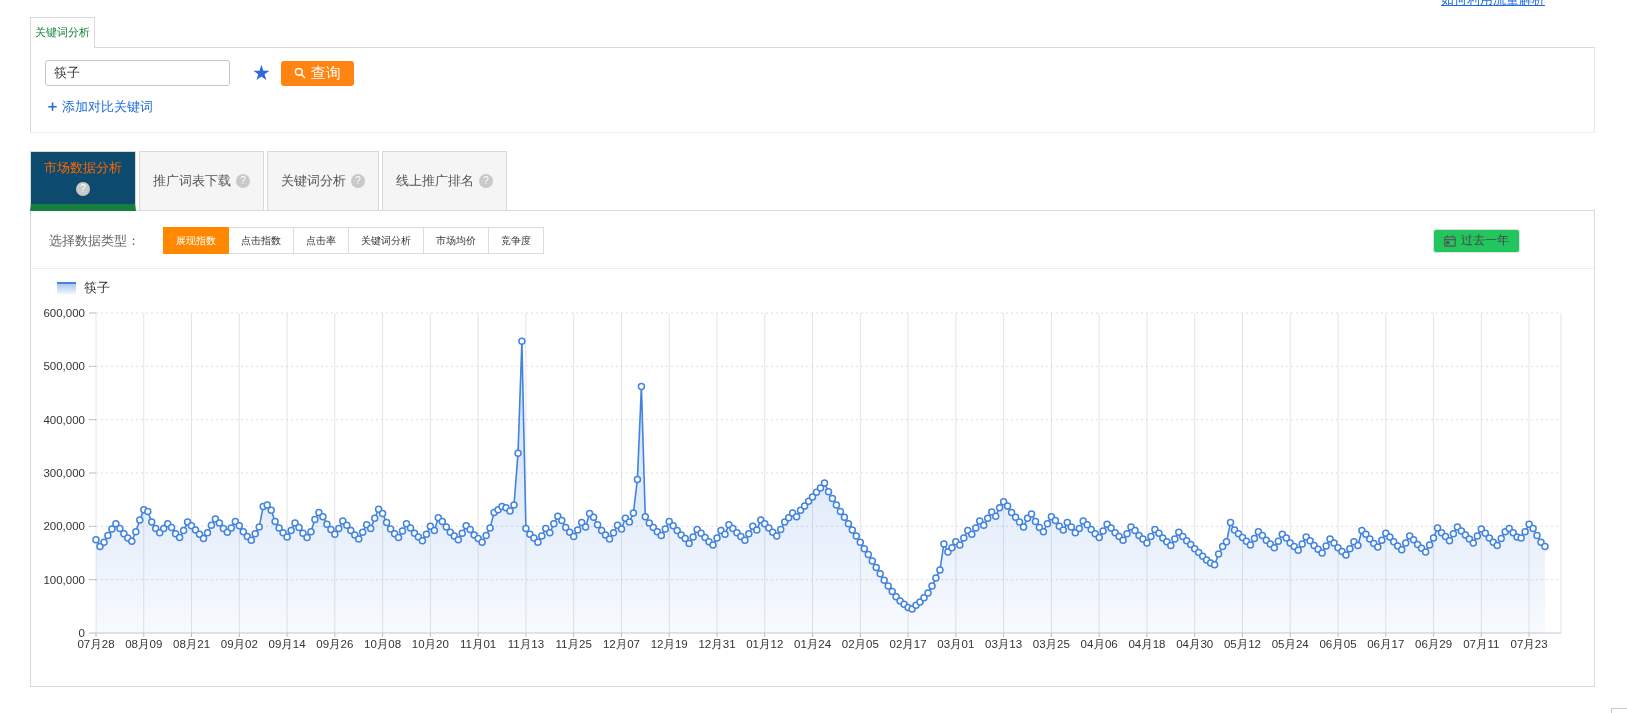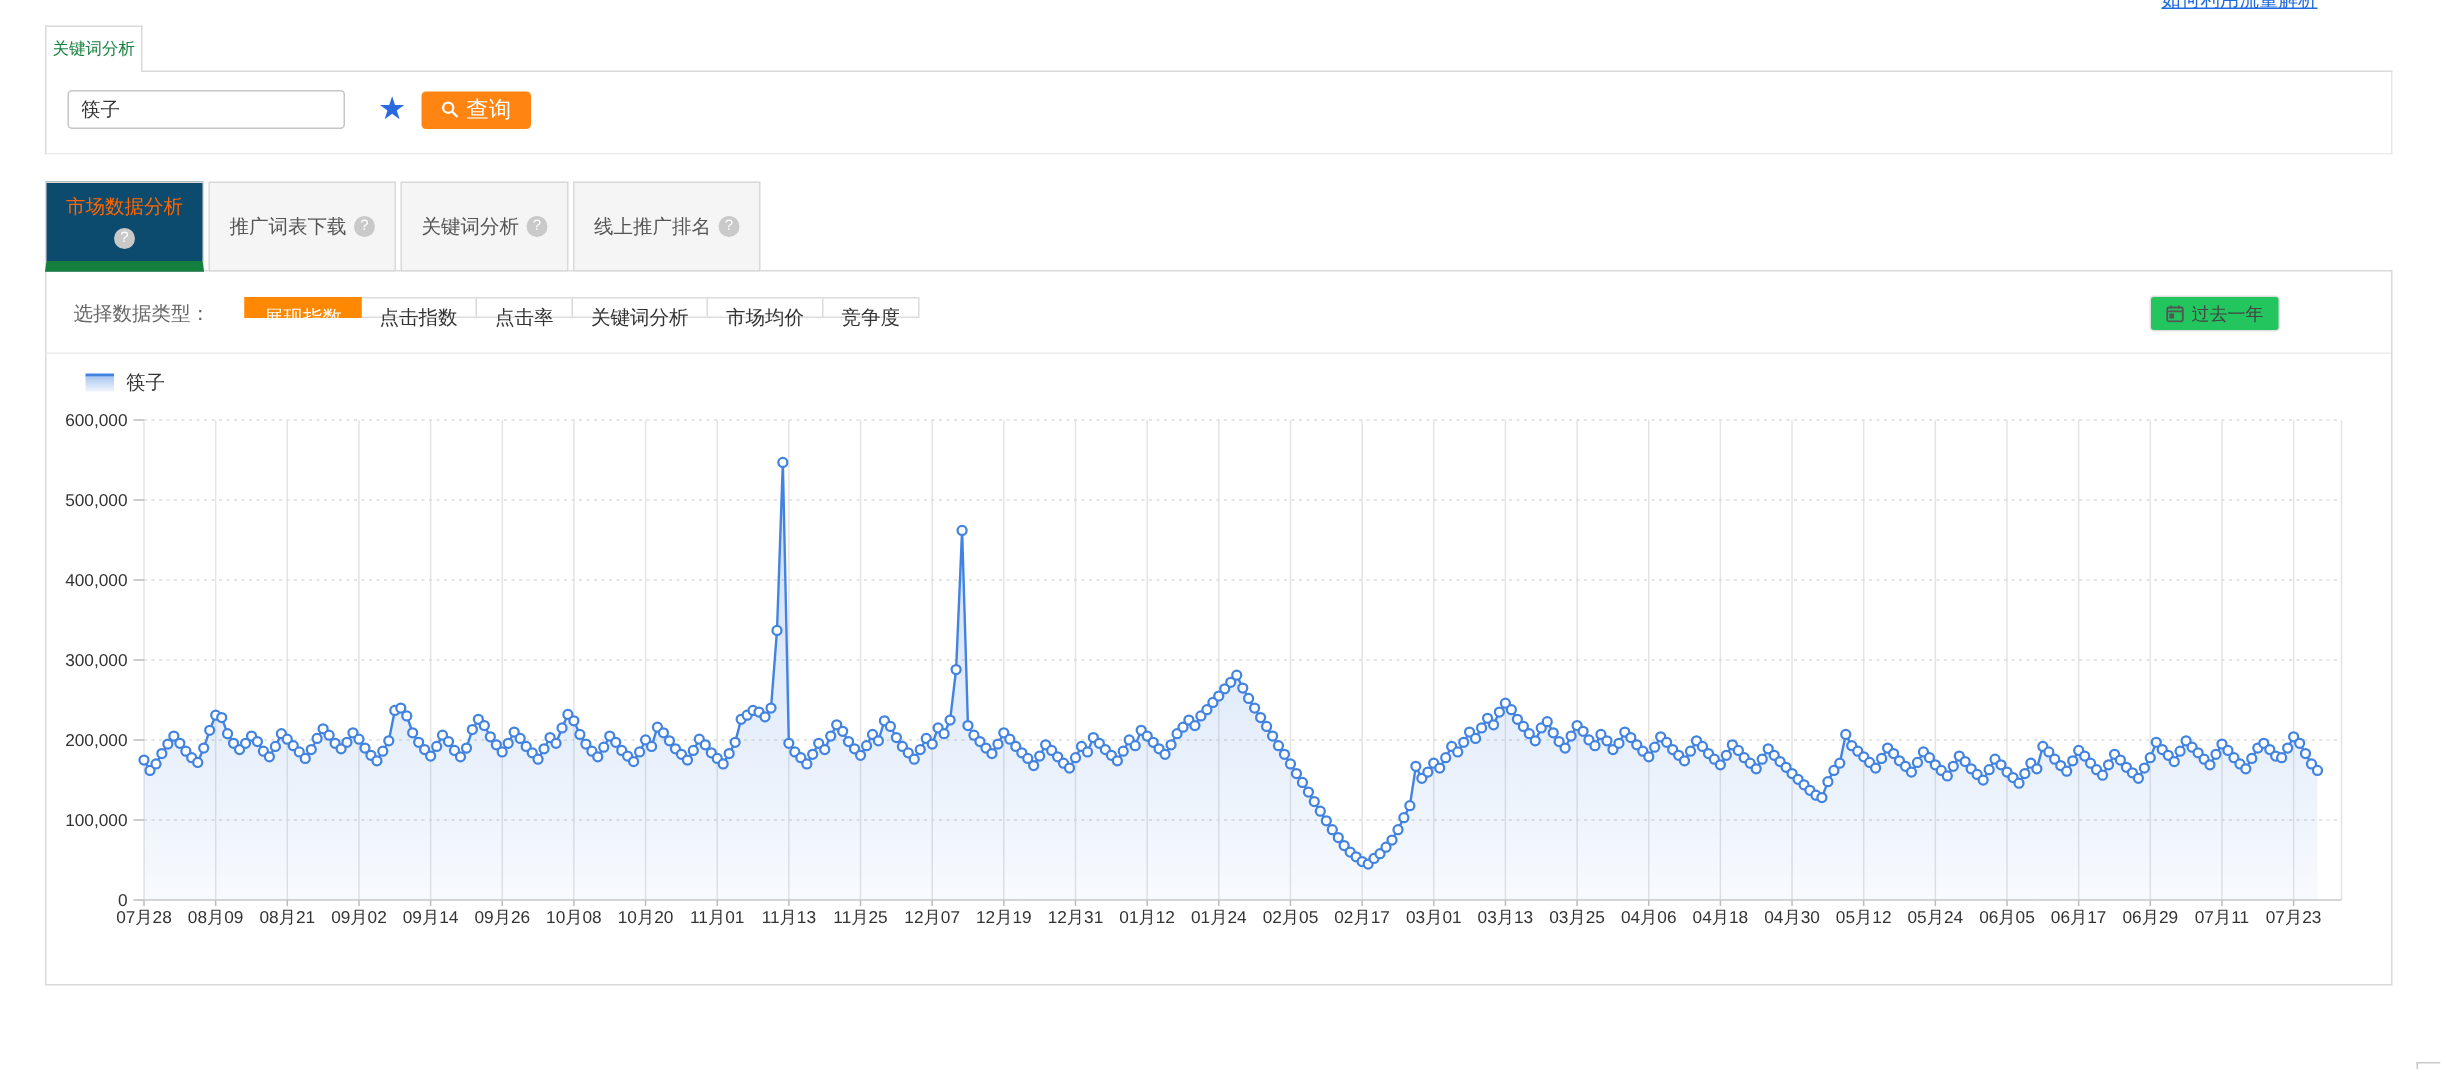--- a/index.html
+++ b/index.html
@@ -38,21 +38,21 @@
     font-size:13px; color:#555; cursor:pointer; }
   .tab2.active { background:#0c4a6e; color:#ff6600; border-bottom:7px solid #15803d;flex-direction:column; }
   .help-icon { display:inline-block; width:14px; height:14px; border-radius:50%;
     background:#c9c9c9; color:#fff; font-size:10px; line-height:14px; text-align:center; }
 
   
   .main-panel { position:relative; z-index:1; margin-left:30px; width:1565px; height:477px;
     border:1px solid #d9d9d9; background:#fff; }
   .toolbar { display:flex; align-items:center; padding:16px 74px 0 18px;gap:16px; }
   .toolbar-label { font-size:13px; color:#666; margin-right:8px; }
-  .seg-btn { height:14px; padding:4px 12px; font-size:13px; color:#333; background:#fff;
+  .seg-btn { height:27px; padding:4px 12px; font-size:10px; color:#333; background:#fff;
     border:1px solid #dcdcdc; margin-left:-1px; cursor:pointer; }
   .seg-btn.active { background:#ff8800; border-color:#ff8800; color:#fff; position:relative; z-index:1; }
   .date-btn { margin-left:auto; display:inline-flex; align-items:center; gap:5px; height:24px;
     padding:0 10px; background:#22c55e; border:1px solid #e0e0e0; border-radius:3px;
     font-size:12px; color:#444; cursor:pointer; }
   .divider { margin-top:14px; border-top:1px solid #ececec; }
   .legend { display:flex; align-items:center; gap:8px; margin:10px 0 0 26px; }
   .legend-swatch { width:19px; height:12px; border-top:2px solid #4383e0;
     background:linear-gradient(180deg, rgba(67,131,224,0.45), rgba(67,131,224,0.08)); }
   .legend-label { font-size:13px; color:#333; }
@@ -75,20 +75,23 @@
     <div class="kw-row">
       <input class="kw-input" value="筷子" style="">
       <span class="star-icon">★</span>
       <button class="query-btn">
         <svg width="12" height="12" viewBox="0 0 12 12">
           <circle cx="4.8" cy="4.8" r="3.4" fill="none" stroke="#fff" stroke-width="1.5"></circle>
           <line x1="7.4" y1="7.4" x2="11" y2="11" stroke="#fff" stroke-width="1.6"></line>
         </svg>
         <span>查询</span>
       </button>
+    </div>
+    <div class="add-row">
+      <a class="link-blue"><span class="plus-icon">＋</span><span>添加对比关键词</span></a>
     </div>
   </div>
 
   <div class="tabs2">
       <div class="tab2 active">
         <span>市场数据分析</span>
         <span class="help-icon">?</span>
       </div>
       <div class="tab2">
         <span>推广词表下载</span>

